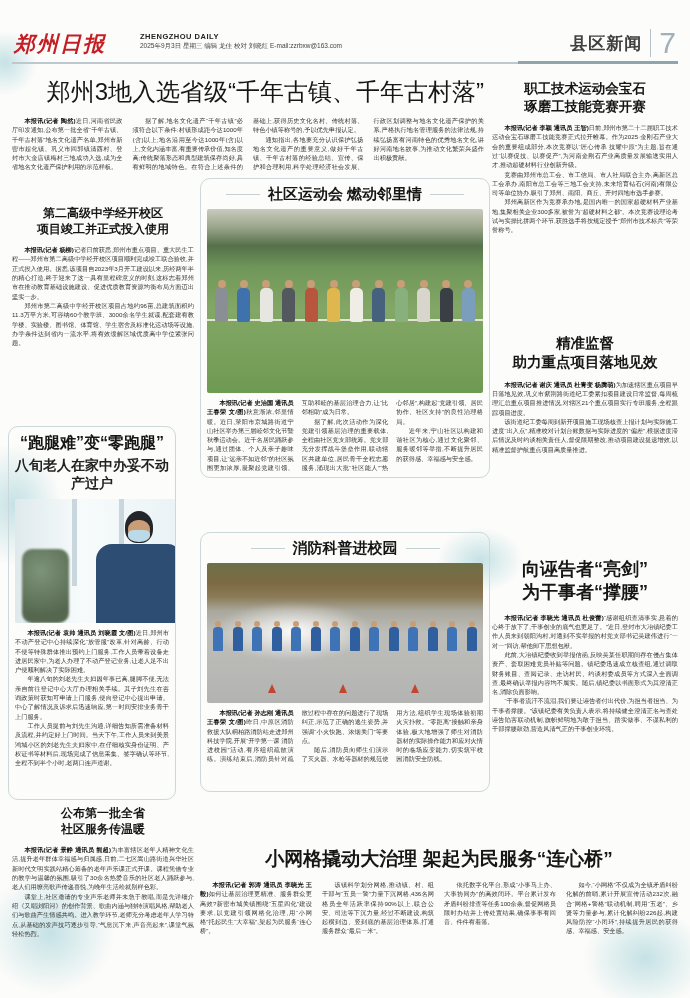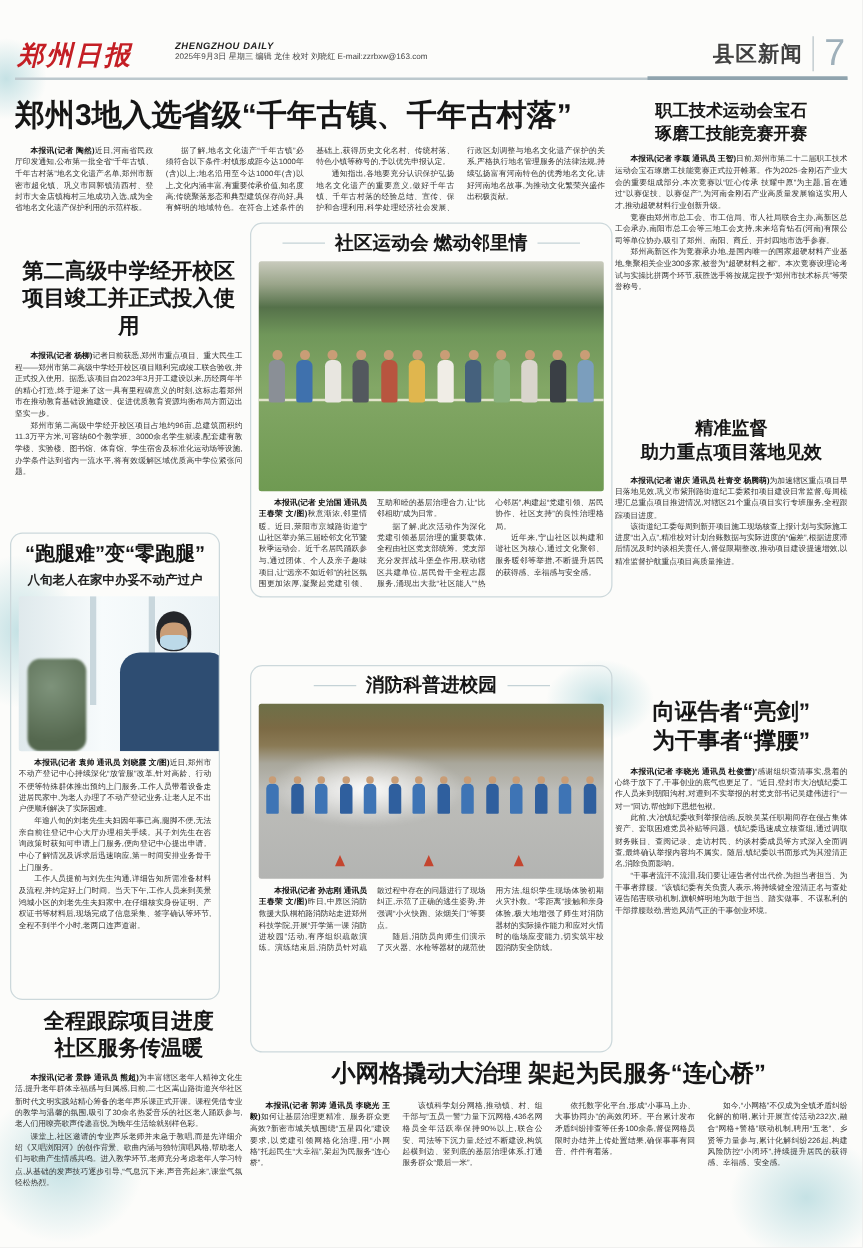--- a/index.html
+++ b/index.html
@@ -3,39 +3,39 @@
 <meta charset="utf-8">
 <style>
   html,body{margin:0;padding:0;background:#e8e8e6;}
   .page{position:relative;width:690px;height:998px;margin:0 auto;background:#fcfcfa;overflow:hidden;
         font-family:"Liberation Sans","DejaVu Sans",sans-serif;color:#2e2e2e;}
   
   .masthead{position:absolute;left:14px;top:30px;right:14px;height:30px;}
   .logo{position:absolute;left:0;top:0;font-family:"DejaVu Serif",serif;font-style:italic;
         font-weight:bold;font-size:21px;color:#c41e24;letter-spacing:2px;text-align:right;}
   .mast-info{position:absolute;left:126px;top:2px;line-height:1.3;}
-  .mast-en{font-size:7.5px;font-weight:bold;color:#222;letter-spacing:.5px;font-style:italic;}
+  .mast-en{font-size:7.5px;font-weight:bold;color:#222;letter-spacing:.5px;}
   .mast-date{font-size:6.5px;color:#444;}
   .section-box{position:absolute;right:0;top:-4px;display:flex;align-items:center;gap:8px;}
   .section-title{font-size:17px;font-weight:bold;color:#404040;letter-spacing:1px;}
   .section-divider{width:1px;height:28px;background:#b7c2c8;}
   .page-number{font-size:30px;color:#9fb0ba;font-weight:400;}
   .mast-rule{position:absolute;left:12px;right:12px;top:62px;height:2px;background:#bcc8cd;}
   .mast-rule-dark{position:absolute;right:12px;top:61px;width:160px;height:3px;background:#90a4ae;}
   
   .art{position:absolute;overflow:hidden;}
   .boxed{border:1px solid #ccd8db;border-radius:10px;}
   h1,h2,h3{margin:0;color:#161616;}
-  .hl-main{font-size:24px;font-weight:700;white-space:nowrap;letter-spacing:0;}
-  .hl2{font-size:17px;font-weight:bold;text-align:center;line-height:1.3;}
+  .hl-main{font-size:24px;font-weight:400;white-space:nowrap;letter-spacing:0;text-align:right;}
+  .hl2{font-size:12px;font-weight:bold;text-align:center;line-height:1.3;}
   .hl2 span{display:block;}
   .hl-box{display:flex;align-items:center;gap:8px;font-size:15px;font-weight:bold;justify-content:center;}
   .hl-box::before,.hl-box::after{content:"";flex:0 0 34px;height:1px;background:#c4d2d6;}
   .hl-bottom{font-size:19px;font-weight:900;text-align:center;white-space:nowrap;}
-  .subtitle{font-size:10px;font-weight:bold;text-align:center;color:#222;margin-top:3px;}
+  .subtitle{font-size:14px;font-weight:bold;text-align:center;color:#222;margin-top:3px;}
   .body{font-size:6.2px;line-height:1.5;text-align:justify;color:#333;overflow:hidden;}
   .para{margin:0;text-indent:2em;}
   .para b{color:#111;}
   .cols3{column-count:3;column-gap:8px;}
   .cols4{column-count:4;column-gap:10px;}
   
   .photo{position:relative;overflow:hidden;border-radius:2px;}
   #photo-games{background:linear-gradient(180deg,#c9cbbd 0%,#9aa58a 10%,#55714a 20%,#70975a 32%,#83a766 55%,#6f9a52 100%);}
   .rope{position:absolute;left:0;right:0;top:60%;height:2px;background:rgba(243,238,221,.85);}
   .figrow{position:absolute;left:8px;right:8px;top:52%;display:flex;justify-content:space-between;transform:translateY(-50%);}
@@ -149,21 +149,21 @@
       <p class="para"><b>本报讯(记者 袁帅 通讯员 刘晓霞 文/图)</b><span>近日,郑州市不动产登记中心持续深化“放管服”改革,针对高龄、行动不便等特殊群体推出预约上门服务,工作人员带着设备走进居民家中,为老人办理了不动产登记业务,让老人足不出户便顺利解决了实际困难。</span></p>
       <div>
           <p class="para">年逾八旬的刘老先生夫妇因年事已高,腿脚不便,无法亲自前往登记中心大厅办理相关手续。其子刘先生在咨询政策时获知可申请上门服务,便向登记中心提出申请。中心了解情况及诉求后迅速响应,第一时间安排业务骨干上门服务。</p>
           <p class="para">工作人员提前与刘先生沟通,详细告知所需准备材料及流程,并约定好上门时间。当天下午,工作人员来到美景鸿城小区的刘老先生夫妇家中,在仔细核实身份证明、产权证书等材料后,现场完成了信息采集、签字确认等环节,全程不到半个小时,老两口连声道谢。</p>
         </div>
     </div>
   </section>
 
   <section class="art" style="left:12px;top:806px;width:182px;height:186px;">
     <h2 class="hl2">
-      <span>全程跟踪项目进度</span>
+      <span>公布第一批全省</span>
       <span>社区服务传温暖</span>
     </h2>
     <div class="body" style="height:138px;margin-top:8px;">
       <p class="para"><b>本报讯(记者 景静 通讯员 熊超)</b><span>为丰富辖区老年人精神文化生活,提升老年群体幸福感与归属感,日前,二七区嵩山路街道兴华社区新时代文明实践站精心筹备的老年声乐课正式开课。课程凭借专业的教学与温馨的氛围,吸引了30余名热爱音乐的社区老人踊跃参与,老人们用嘹亮歌声传递喜悦,为晚年生活绘就别样色彩。</span></p>
       <div>
           <p class="para">课堂上,社区邀请的专业声乐老师并未急于教唱,而是先详细介绍《又唱浏阳河》的创作背景、歌曲内涵与独特演唱风格,帮助老人们与歌曲产生情感共鸣。进入教学环节,老师充分考虑老年人学习特点,从基础的发声技巧逐步引导,“气息沉下来,声音亮起来”,课堂气氛轻松热烈。</p>
         </div>
     </div>
   </section>
 
@@ -190,21 +190,21 @@
     </div>
     <div class="body cols3" style="height:104px;">
       <p class="para"><b>本报讯(记者 史治国 通讯员 王春荣 文/图)</b><span>秋意渐浓,邻里情暖。近日,荥阳市京城路街道宁山社区举办第三届睦邻文化节暨秋季运动会。近千名居民踊跃参与,通过团体、个人及亲子趣味项目,让“远亲不如近邻”的社区氛围更加浓厚,凝聚起党建引领、互助和睦的基层治理合力,让“比邻相助”成为日常。</span></p>
       <div>
           <p class="para">据了解,此次活动作为深化党建引领基层治理的重要载体,全程由社区党支部统筹。党支部充分发挥战斗堡垒作用,联动辖区共建单位,居民骨干全程志愿服务,涌现出大批“社区能人”“热心邻居”,构建起“党建引领、居民协作、社区支持”的良性治理格局。</p>
           <p class="para">近年来,宁山社区以构建和谐社区为核心,通过文化聚邻、服务暖邻等举措,不断提升居民的获得感、幸福感与安全感。</p>
         </div>
     </div>
   </section>
 
-  <section class="art boxed" style="left:200px;top:532px;width:290px;height:310px;padding:6px;box-sizing:border-box;">
+  <section class="art boxed" style="left:200px;top:532px;width:290px;height:260px;padding:6px;box-sizing:border-box;">
     <h2 class="hl-box">
         <span>消防科普进校园</span>
       </h2>
     <div class="photo" id="photo-fire" style="width:276px;height:140px;margin:5px auto;">
       <div class="smoke"></div>
       <div class="sturow">
         <span class="stu"></span>
           <span class="stu"></span>
           <span class="stu"></span>
           <span class="stu"></span>

